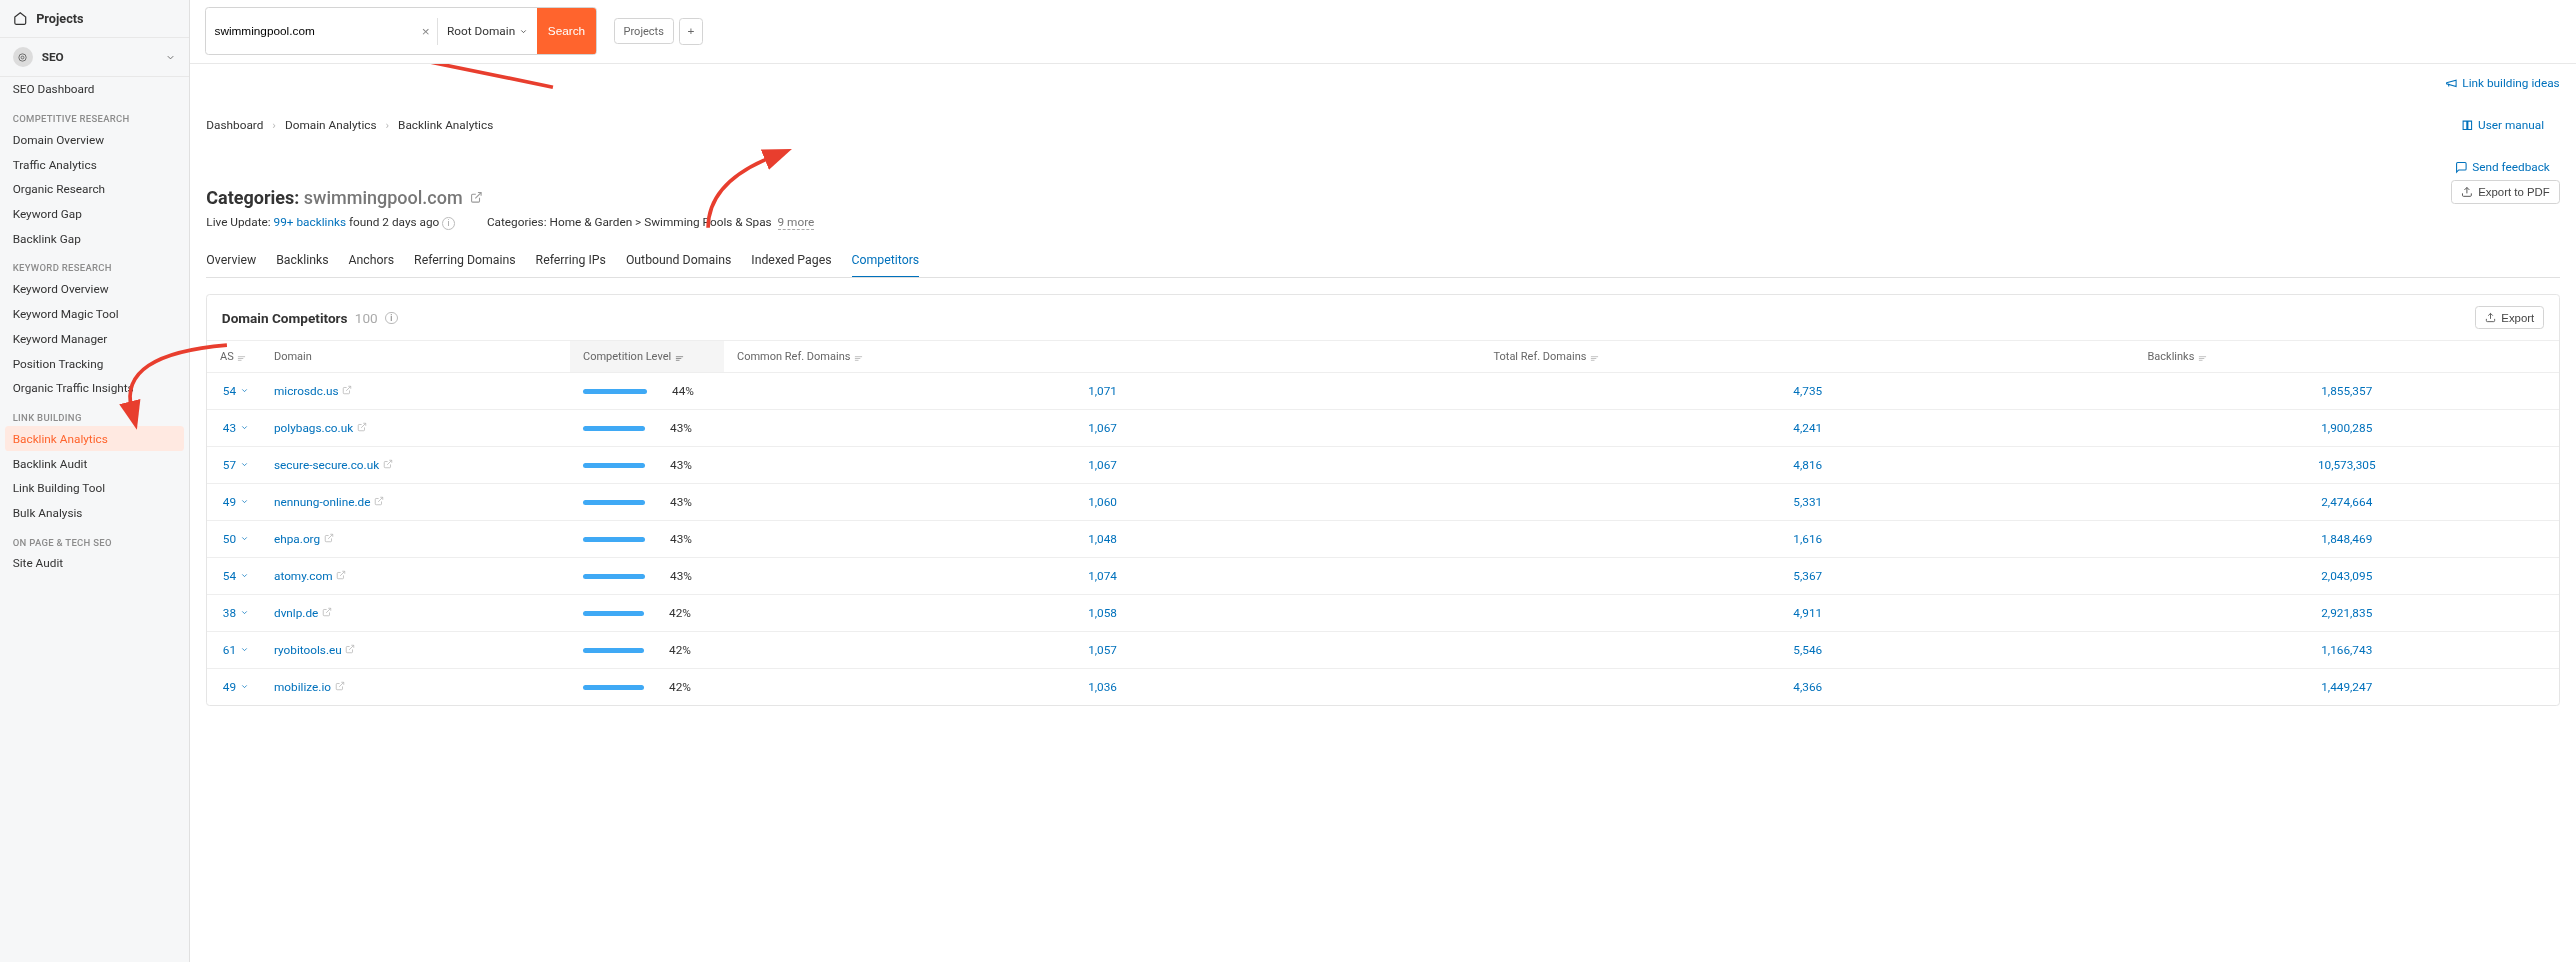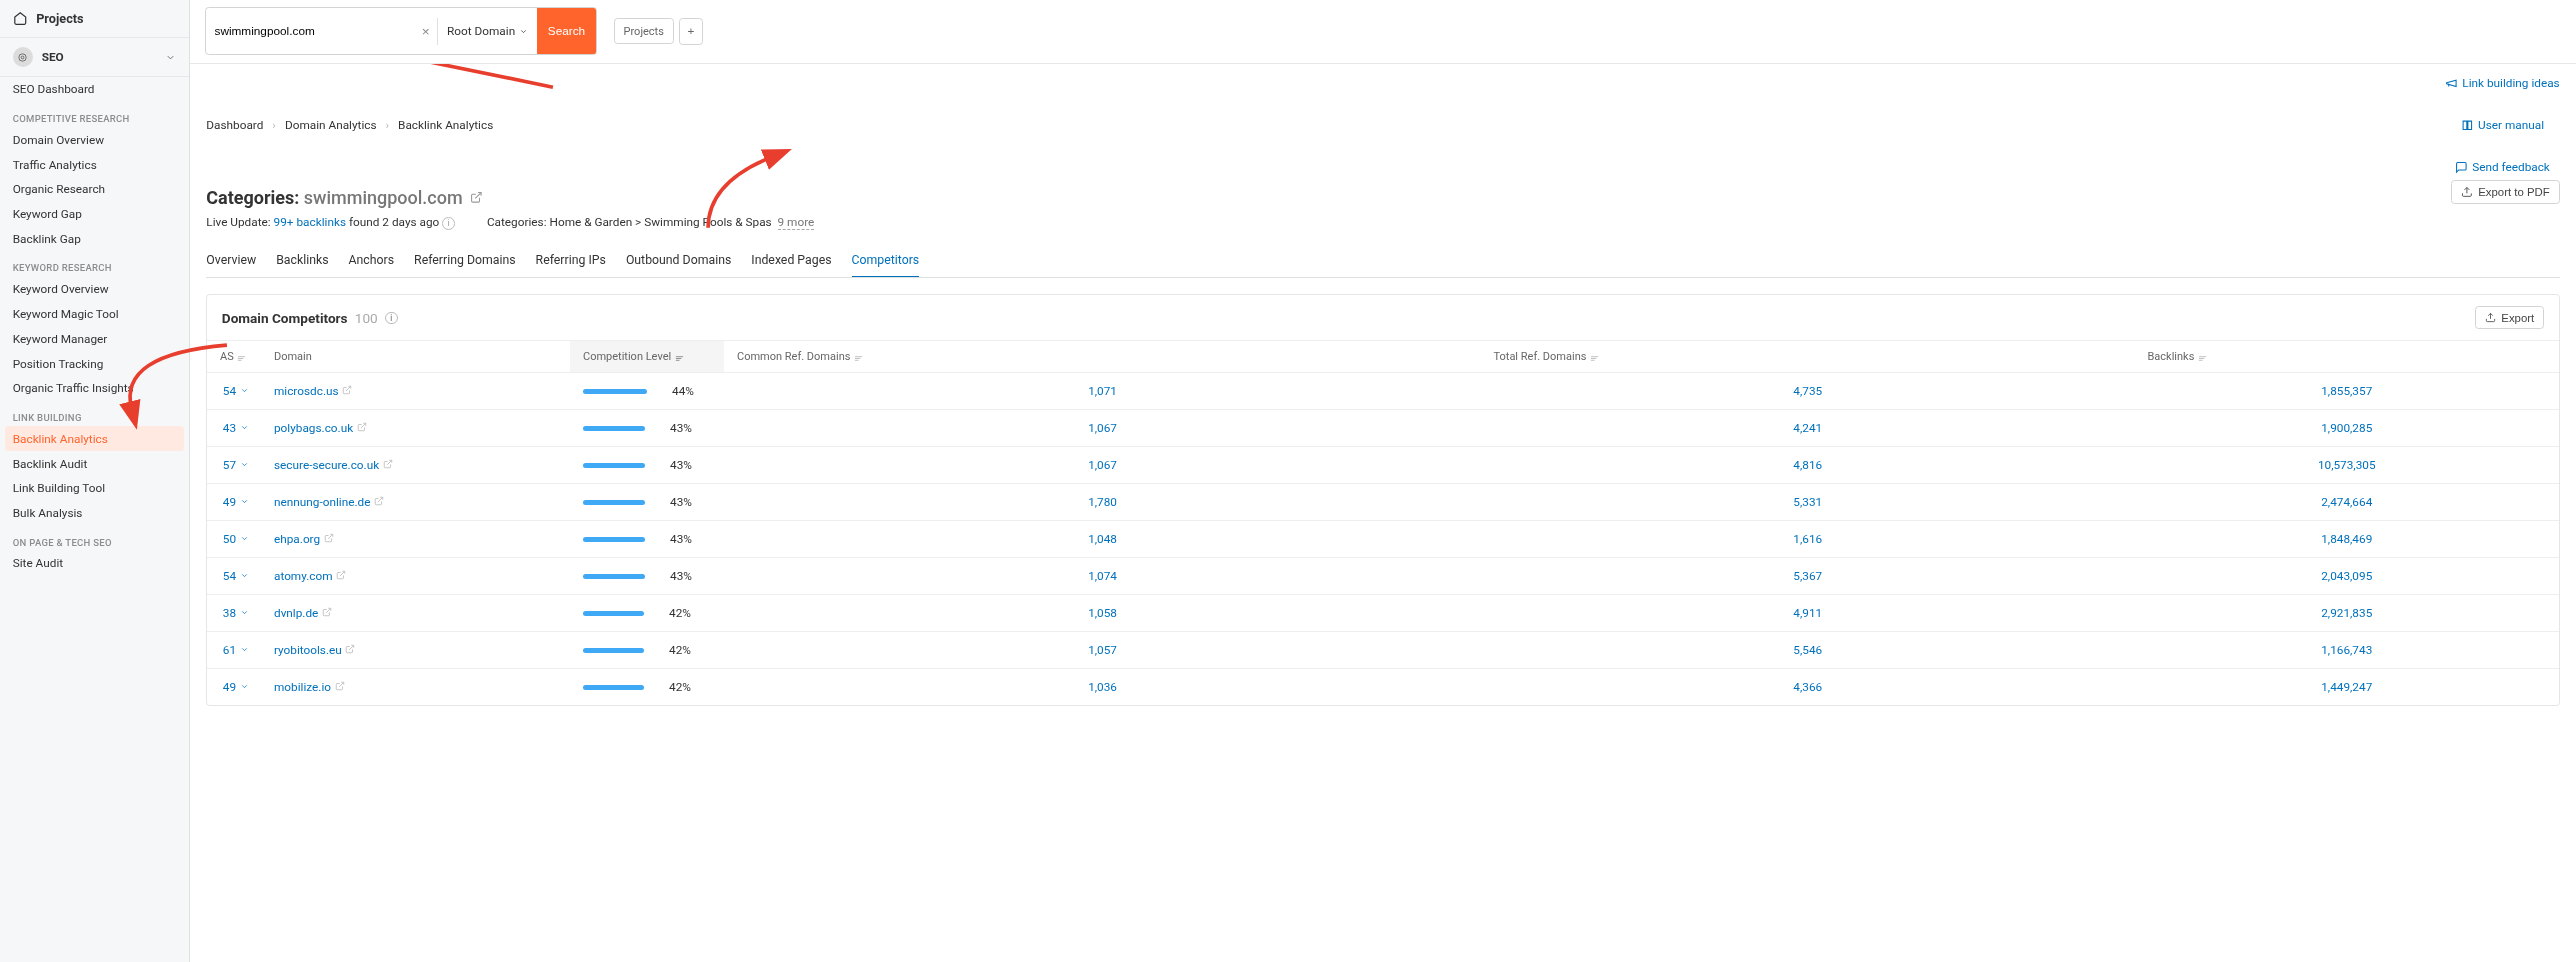--- a/index.html
+++ b/index.html
@@ -332,21 +332,21 @@
                       <path d="M18 13v6a2 2 0 0 1-2 2H5a2 2 0 0 1-2-2V8a2 2 0 0 1 2-2h6"></path>
                       <polyline points="15 3 21 3 21 9"></polyline>
                       <line x1="10" y1="14" x2="21" y2="3"></line>
                     </svg></span></td>
                 <td class="col-comp">
                   <div class="bar-wrap">
                     <div class="bar" style="width:62px"></div>
                     <span class="pct">43%</span>
                   </div>
                 </td>
-                <td class="col-num"><span class="num-link">1,780</span></td>
+                <td class="col-num"><span class="num-link">1,060</span></td>
                 <td class="col-num"><span class="num-link">5,331</span></td>
                 <td class="col-num"><span class="num-link">2,474,664</span></td>
               </tr>
               <tr>
                 <td class="col-as"><span class="as-val">50 <span class="chev"><svg width="9" height="9" viewBox="0 0 24 24" fill="none" stroke="#0071bc" stroke-width="2">
                         <polyline points="6 9 12 15 18 9"></polyline>
                       </svg></span></span></td>
                 <td class="col-domain"><a class="domain-link">ehpa.org</a><span class="ext-icon"><svg width="10" height="10" viewBox="0 0 24 24" fill="none" stroke="#bbb" stroke-width="2">
                       <path d="M18 13v6a2 2 0 0 1-2 2H5a2 2 0 0 1-2-2V8a2 2 0 0 1 2-2h6"></path>
                       <polyline points="15 3 21 3 21 9"></polyline>

